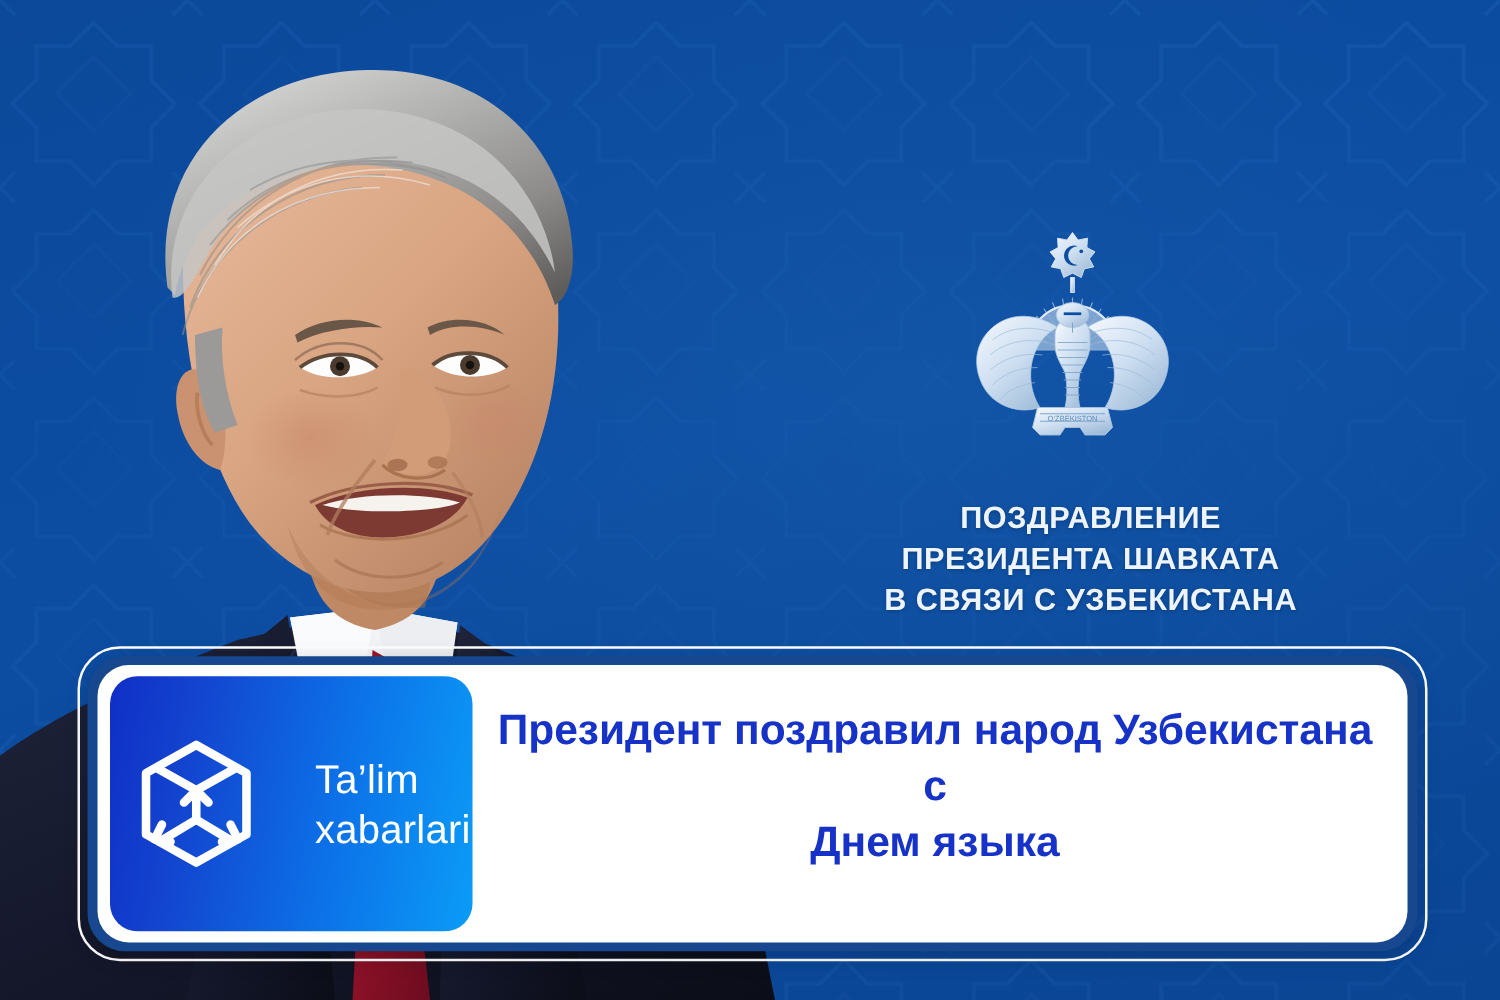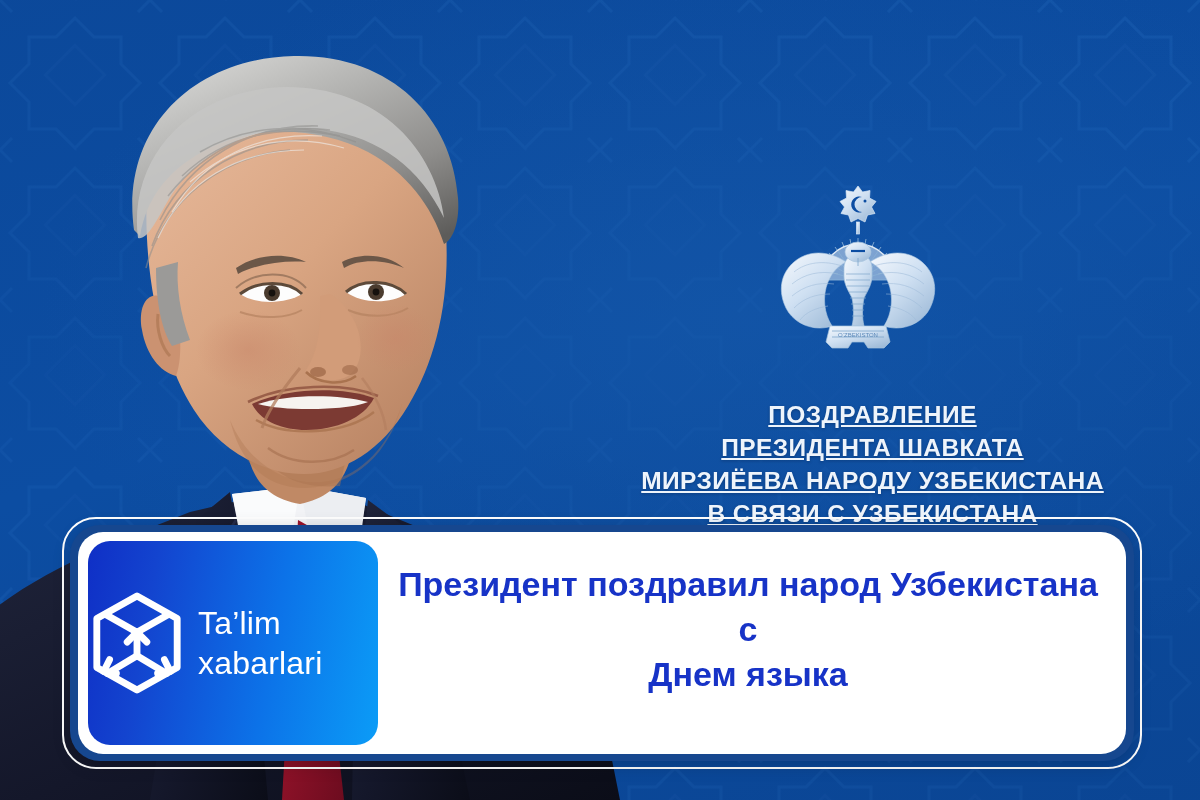--- a/index.html
+++ b/index.html
@@ -69,21 +69,21 @@
     top: 398px;
     width: 545px;
     text-align: center;
     color: #eef4fb;
     font-weight: bold;
     font-size: 24.5px;
     line-height: 33px;
     letter-spacing: 0.4px;
     text-shadow: 0 1px 3px rgba(4,35,80,0.45);
   }
-  .headline .hl-line { display: block; white-space: nowrap; text-decoration: underline; }
+  .headline .hl-line { display: block; white-space: nowrap; }
 
   
   .card-outer {
     position: absolute;
     left: 62px;
     top: 517px;
     width: 1080px;
     height: 252px;
     border: 2px solid #ffffff;
     border-radius: 34px;
@@ -120,22 +120,23 @@
     position: absolute;
     left: 88px;
     top: 541px;
     width: 290px;
     height: 204px;
     border-radius: 22px;
     background: linear-gradient(100deg, #0f2fc6 0%, #1344cf 22%, #0c72e8 62%, #0b9cf7 100%);
     display: flex;
     align-items: center;
     justify-content: flex-start;
-    padding-left: 0;
+    padding-left: 20px;
     box-sizing: border-box;
+    gap: 34px;
   }
   .logo-mark {
     width: 98px;
     height: 104px;
     flex: 0 0 auto;
   }
   .logo-text {
     margin-left: 12px;
     color: #ffffff;
     font-size: 32px;
@@ -411,21 +412,20 @@
     <g fill="none" stroke="#7fa6cc" stroke-width="0.8">
       <path d="M60 151 L112 151"></path>
         <path d="M60 157 L112 157"></path>
     </g>
     <text x="86" y="157" text-anchor="middle" font-family="'Liberation Sans',sans-serif" font-size="6" fill="#4a7bb0" opacity="0.85">O‘ZBEKISTON</text>
   </svg>
 
   <div class="headline">
     <span class="hl-line">ПОЗДРАВЛЕНИЕ</span>
     <span class="hl-line">ПРЕЗИДЕНТА ШАВКАТА</span>
-    <span class="hl-line">МИРЗИЁЕВА НАРОДУ УЗБЕКИСТАНА</span>
     <span class="hl-line">В СВЯЗИ С УЗБЕКИСТАНА</span>
   </div>
 
   <div class="card-outer"></div>
   <div class="card-mid"></div>
   <div class="card-inner"></div>
 
   <div class="logo-box">
     <svg class="logo-mark" viewBox="0 0 100 106">
       <g fill="none" stroke="#ffffff" stroke-width="7" stroke-linecap="round" stroke-linejoin="round">

